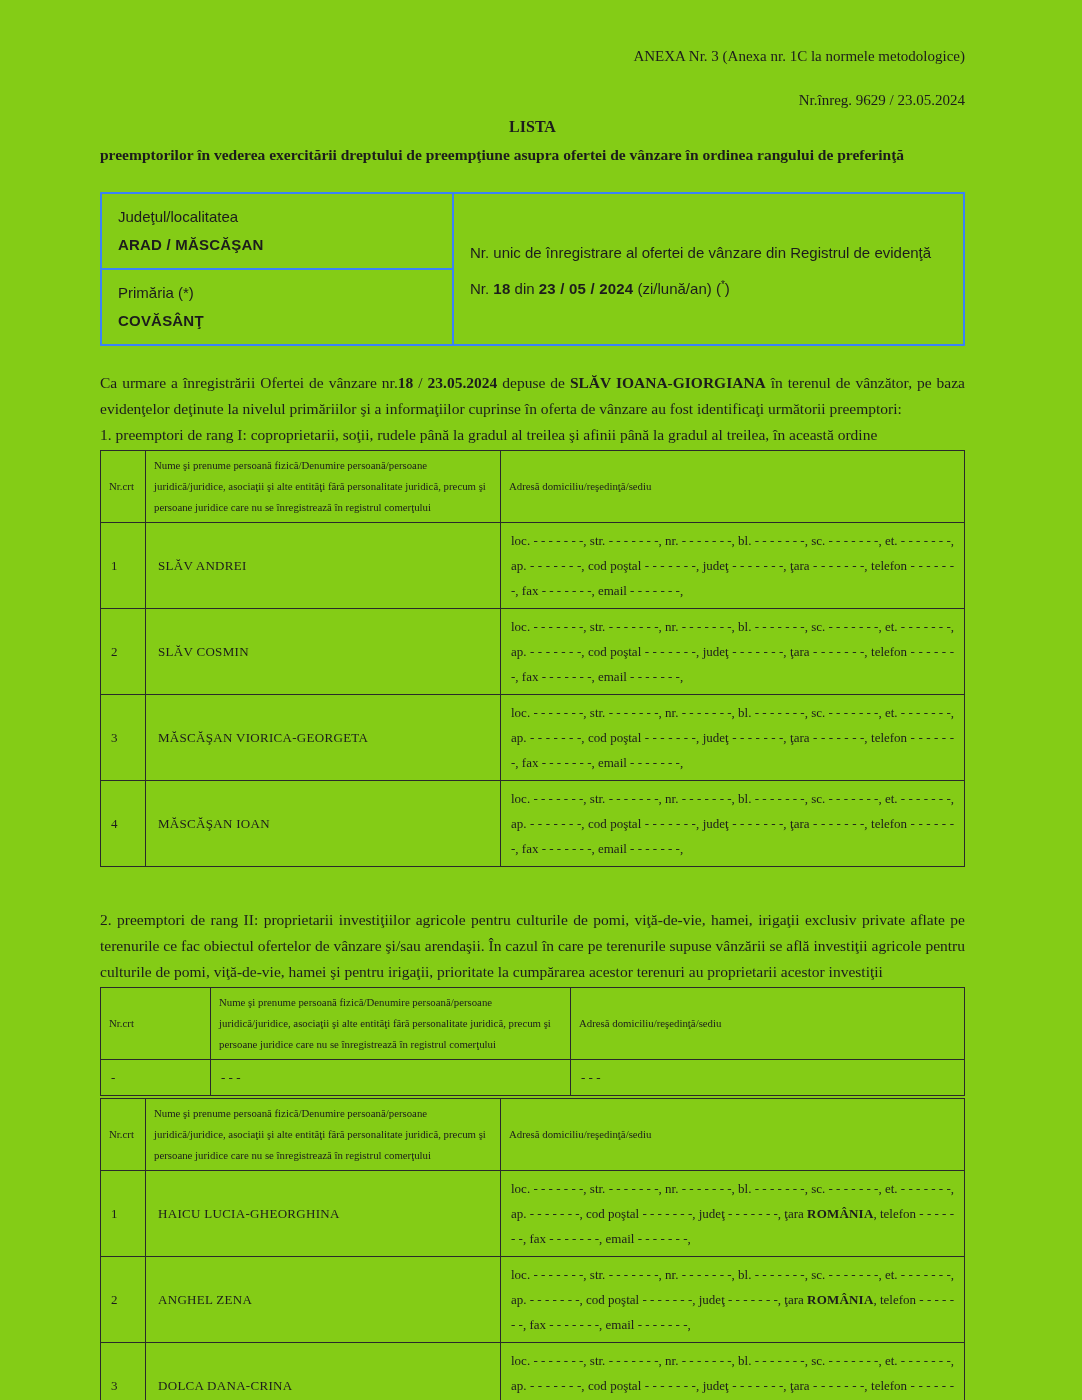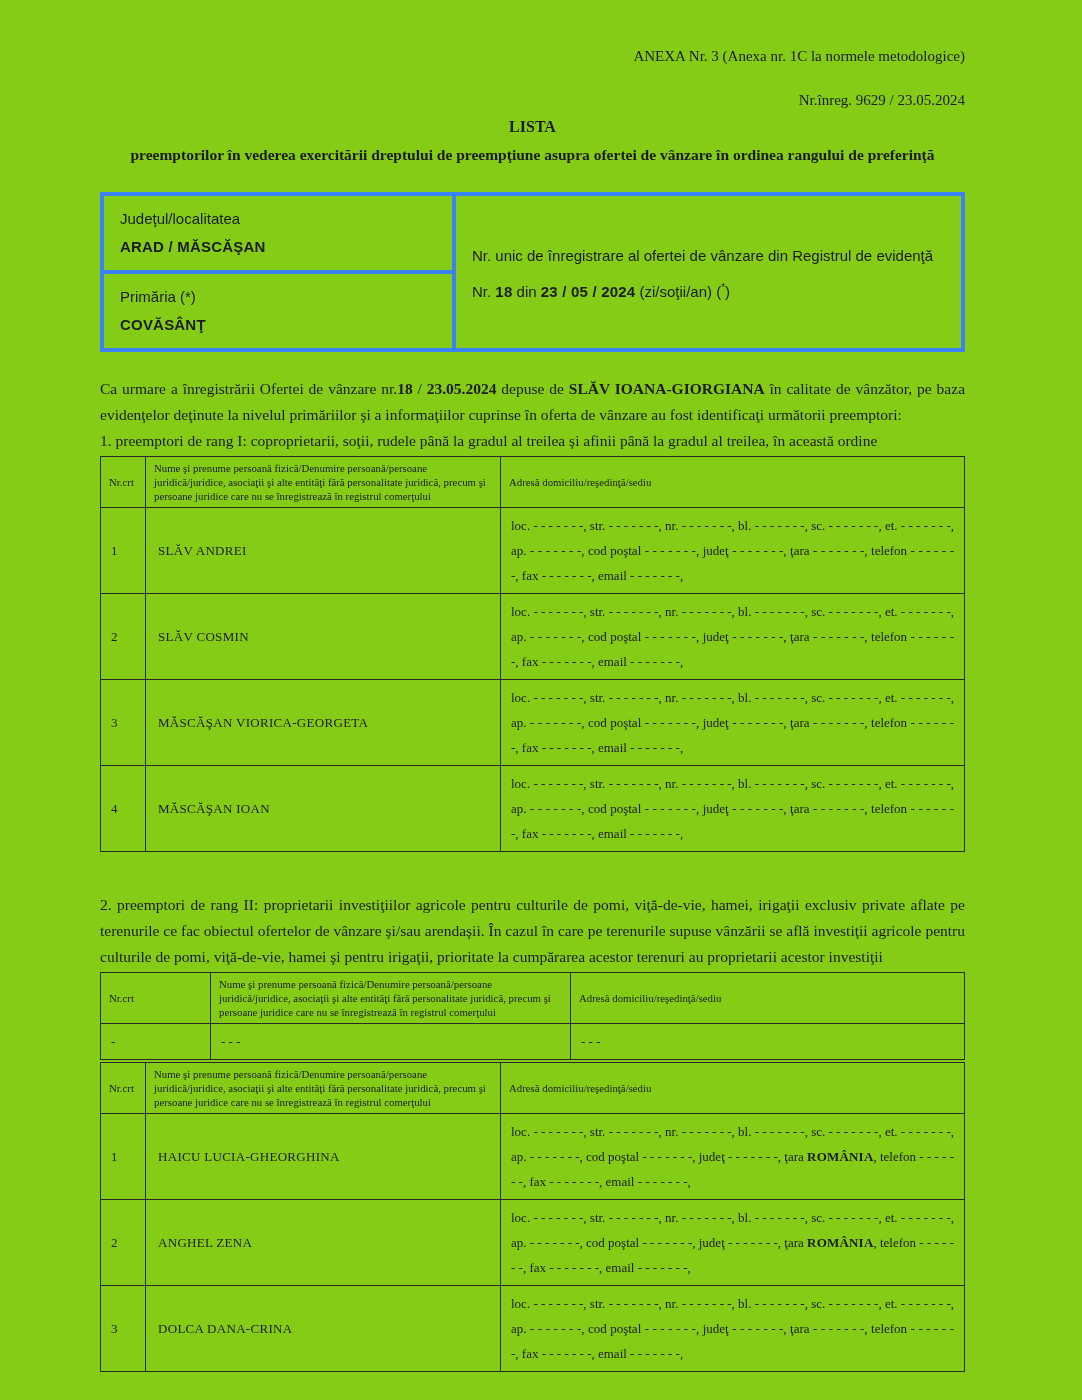--- a/index.html
+++ b/index.html
@@ -7,44 +7,44 @@
   .page {
     width:1082px; height:1400px; margin:0 auto; background:#84cc16;
     padding:48px 117px 0 100px;
     font-family:"Liberation Serif", serif; color:#1c1c1c;
     overflow:hidden;
   }
   .hdr-right { text-align:right; font-size:15px; }
   .hdr-anexa { margin-bottom:27px; }
   .hdr-reg   { margin-bottom:7px; }
   .doc-title { text-align:center; font-weight:bold; font-size:16px; line-height:22px; }
-  .doc-subtitle { text-align:center; font-weight:bold; font-size:15.5px; line-height:29px; margin-top:2px; }
+  .doc-subtitle { text-align:left; font-weight:bold; font-size:15.5px; line-height:29px; margin-top:2px; }
 
   
   table.info-box { width:100%; border-collapse:collapse; margin-top:23px; font-family:"Liberation Sans", sans-serif; }
-  table.info-box td { border:4px solid #3b82f6; vertical-align:middle; }
+  table.info-box td { border:2px solid #3b82f6; vertical-align:middle; }
   .ib-left { width:352px; padding:9px 16px; font-size:15px; line-height:28px; height:69px; }
   .ib-left .val { font-weight:bold; letter-spacing:0.2px; }
   .ib-right { padding:10px 16px; font-size:15px;margin-top:24px; }
   .ib-reg-text { text-align:justify; line-height:30px; }
   .ib-reg-line { margin-top:9px; line-height:24px; }
   .ib-reg-line b { letter-spacing:0.2px; }
   sup.star { font-size:10px; vertical-align:super; line-height:0; }
 
   
   .para { font-size:15.5px; line-height:26px; text-align:justify; }
   .intro { margin-top:24px; }
   .rank1-heading { margin-top:0; }
   .s2-heading { margin-top:40px; }
   .s3-heading { margin-top:15px; }
 
   
   table.doc-table { width:100%; border-collapse:collapse; table-layout:fixed; }
   table.doc-table th, table.doc-table td { border:1.5px solid #2a2a2a; vertical-align:middle; }
-  table.doc-table th { font-weight:normal; font-size:10.8px; line-height:14px; padding:4px 8px; text-align:left; height:48px; }
+  table.doc-table th { font-weight:normal; font-size:10.8px; line-height:21px; padding:4px 8px; text-align:left; height:48px; }
   th.h-nr { padding:4px 3px; }
   th.h-name { text-align:justify; }
   td.nr { font-size:13px; padding-left:10px; }
   td.name { font-weight:normal; font-size:13px; padding-left:12px; letter-spacing:0.3px; }
   td.addr { font-size:13px; line-height:25px; padding:5px 10px; text-align:justify;margin-top:45px; }
   td.addr b { letter-spacing:0.2px; }
   .t13 col.c-nr { width:45px; }
   .t13 col.c-name { width:355px; }
   .t13 td { height:64px; }
   .t3 td { height:66px; }
@@ -70,35 +70,35 @@
   <table class="info-box">
     <tbody>
         <tr>
       <td class="ib-left">
         <div>Judeţul/localitatea</div>
         <div class="val">ARAD / MĂSCĂŞAN</div>
       </td>
       <td class="ib-right" rowspan="2">
         <div class="ib-reg-text">Nr. unic de înregistrare al ofertei de vânzare din Registrul de evidenţă</div>
         <div class="ib-reg-line">
-          <span>Nr. </span><b>18</b><span> din </span><b>23 / 05 / 2024</b><span> (zi/soţii/an) (</span><sup class="star">*</sup><span>)</span>
+          <span>Nr. </span><b>18</b><span> din </span><b>23 / 05 / 2024</b><span> (zi/lună/an) (</span><sup class="star">*</sup><span>)</span>
         </div>
       </td>
     </tr>
     <tr>
       <td class="ib-left">
         <div>Primăria (*)</div>
         <div class="val">COVĂSÂNŢ</div>
       </td>
     </tr>
   </tbody>
     </table>
 
   <p class="para intro">
-    <span>Ca urmare a înregistrării Ofertei de vânzare nr.</span><b>18</b><span> / </span><b>23.05.2024</b><span> depuse de </span><b>SLĂV IOANA-GIORGIANA</b><span> în calitate de vânzător, pe baza evidenţelor deţinute la nivelul primăriilor şi a informaţiilor cuprinse în oferta de vânzare au fost identificaţi următorii preemptori:</span>
+    <span>Ca urmare a înregistrării Ofertei de vânzare nr.</span><b>18</b><span> / </span><b>23.05.2024</b><span> depuse de </span><b>SLĂV IOANA-GIORGIANA</b><span> în terenul de vânzător, pe baza evidenţelor deţinute la nivelul primăriilor şi a informaţiilor cuprinse în oferta de vânzare au fost identificaţi următorii preemptori:</span>
   </p>
 
   <p class="para rank1-heading">1. preemptori de rang I: coproprietarii, soţii, rudele până la gradul al treilea şi afinii până la gradul al treilea, în această ordine</p>
 
   <div class="tbl-wrap1">
     <table class="doc-table t13">
       <colgroup>
           <col class="c-nr">
           <col class="c-name">
           <col class="c-addr">

